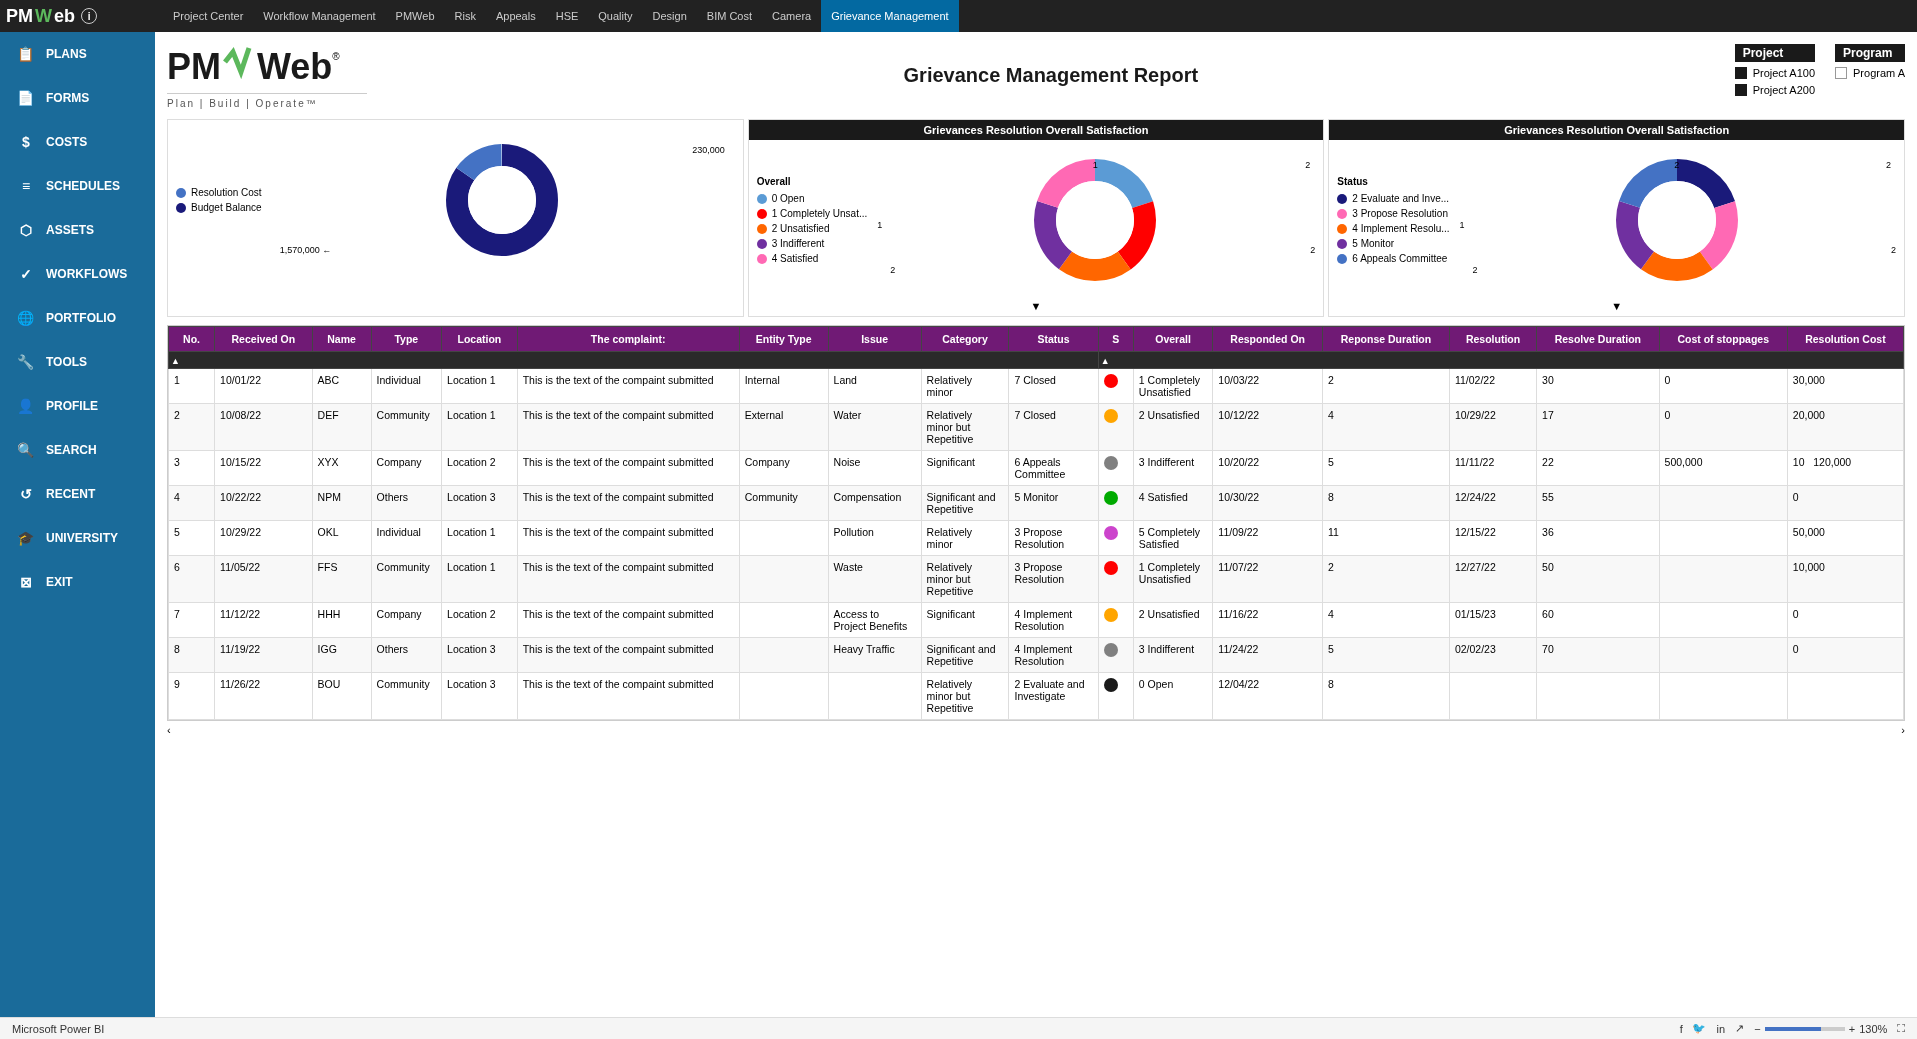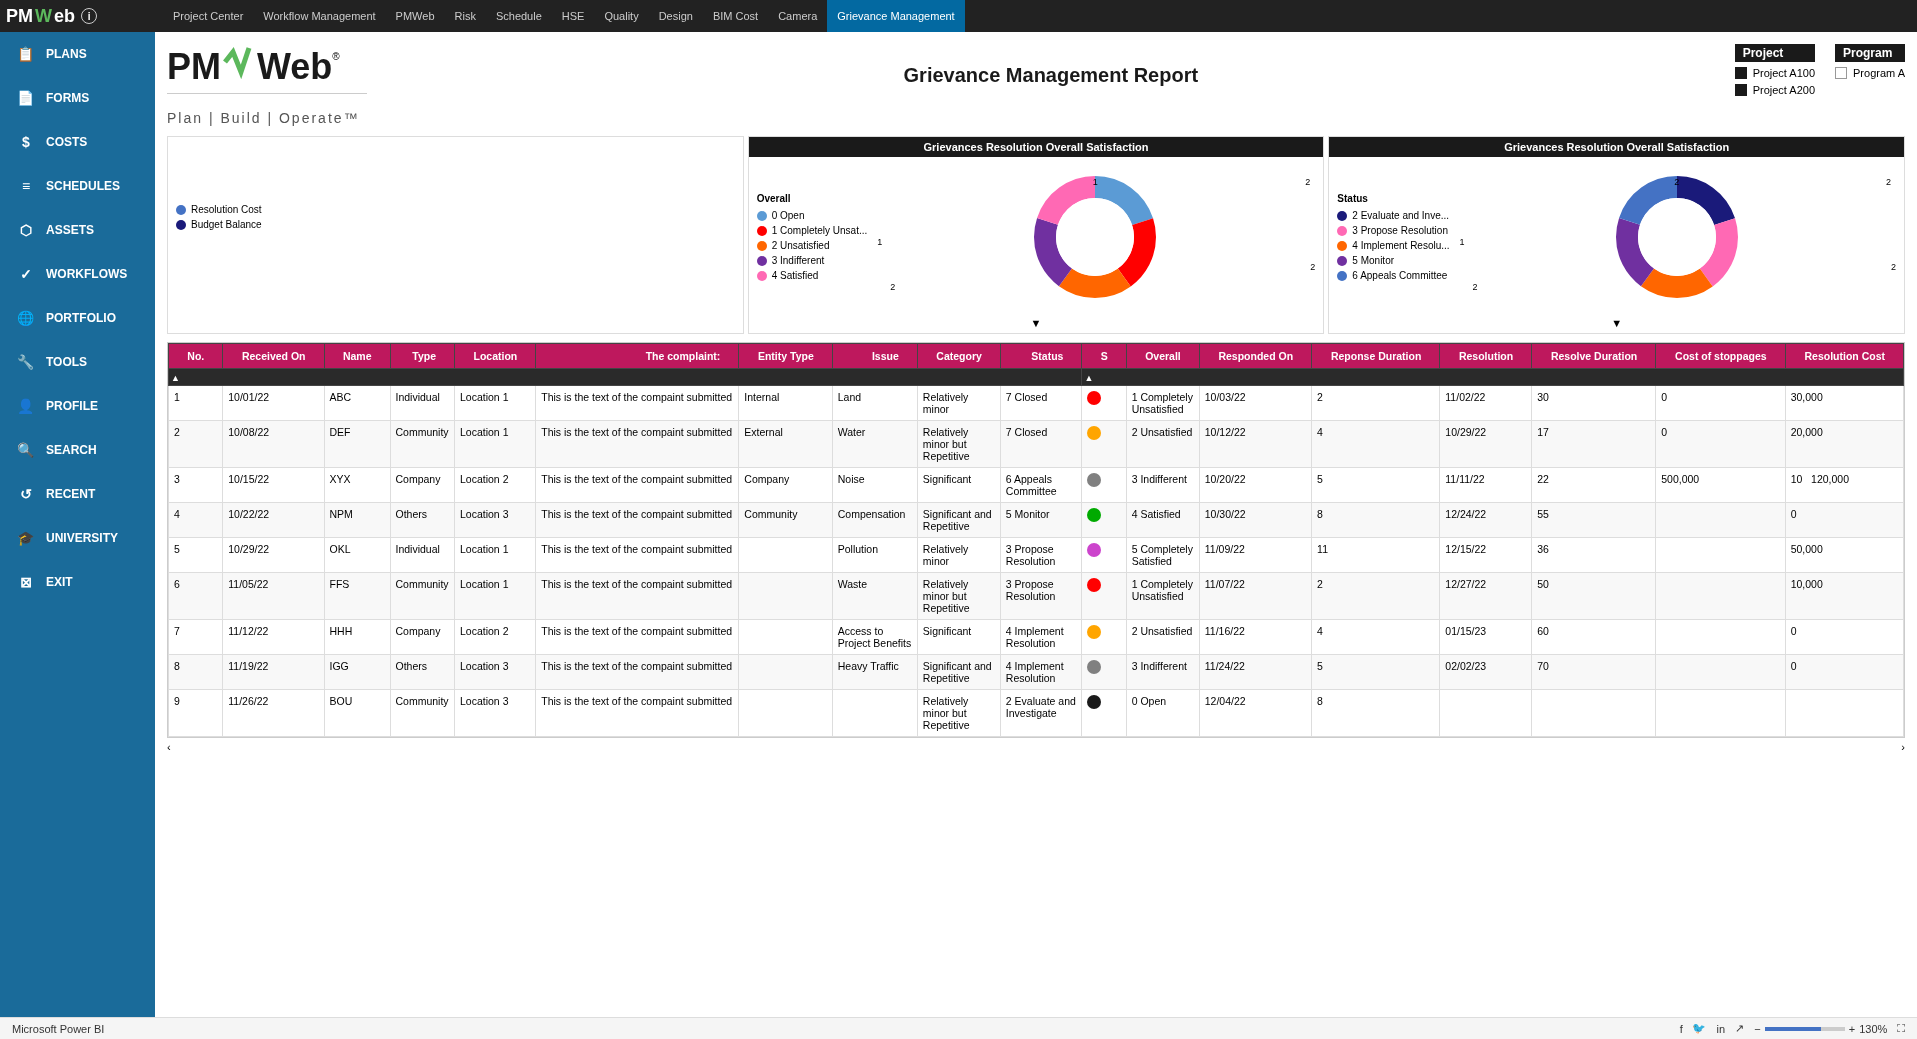--- a/index.html
+++ b/index.html
@@ -153,24 +153,24 @@
     .data-table-container {
       overflow-x: auto;
       border: 1px solid #ccc;
     }
     .data-table {
       width: 100%;
       border-collapse: collapse;
       font-size: 10.5px;
     }
     .data-table th {
-      background: #be185d;
+      background: #701a75;
       color: white;
-      padding: 6px 18px;
-      text-align: right;
+      padding: 6px 12px;
+      text-align: center;
       border: 1px solid #444;
       white-space: nowrap;
     }
     .data-table td {
       padding: 5px 5px;
       border: 1px solid #ddd;
       vertical-align: top;
     }
     .data-table tr:nth-child(even) { background: #f8f8f8; }
     .status-dot {
@@ -223,21 +223,21 @@
       <span style="color:#5cb85c;font-weight:bold;font-size:18px;">W</span>
       <span style="color:white;font-weight:bold;font-size:18px;">eb</span>
     </div>
     <div class="info-icon">i</div>
   </div>
   <div id="top-nav-items" style="display:flex;flex:1;">
       <div class="nav-item">Project Center</div>
       <div class="nav-item">Workflow Management</div>
       <div class="nav-item">PMWeb</div>
       <div class="nav-item">Risk</div>
-      <div class="nav-item">Schedule</div>
+      <div class="nav-item">Appeals</div>
       <div class="nav-item">HSE</div>
       <div class="nav-item">Quality</div>
       <div class="nav-item">Design</div>
       <div class="nav-item">BIM Cost</div>
       <div class="nav-item">Camera</div>
       <div class="nav-item active">Grievance Management</div>
     </div>
 </div>
 
 <div class="main-layout">
@@ -307,21 +307,21 @@
         <div style="display:flex;align-items:center;gap:0px;margin-bottom:4px;">
           <span style="font-size:36px;font-weight:bold;color:#1a1a1a;">PM</span>
           <span style="font-size:36px;font-weight:bold;color:#5cb85c;position:relative;">
             <svg width="36" height="36" viewBox="0 0 36 36">
                 <path d="M4 18 L12 8 L20 28 L28 4" stroke="#5cb85c" stroke-width="5" fill="none"></path>
               </svg>
           </span>
           <span style="font-size:36px;font-weight:bold;color:#1a1a1a;">Web</span>
           <sup style="font-size:10px;margin-top:-20px;">®</sup>
         </div>
-        <div style="font-size:14px;color:#555;border-top:1px solid #ccc;padding-top:16px;letter-spacing:2px;">Plan | Build | Operate™</div>
+        <div style="font-size:10px;color:#555;border-top:1px solid #ccc;padding-top:4px;letter-spacing:2px;">Plan | Build | Operate™</div>
       </div>
 
       <div class="report-title-area">
         <div class="report-title">Grievance Management Report</div>
       </div>
 
       <div style="display:flex;gap:20px;">
         <div class="filter-group">
           <div class="filter-title">Project</div>
           <div class="filter-item">
@@ -348,20 +348,33 @@
       <div class="chart-panel">
         <div class="chart-body">
           <div class="chart-legend">
             <div class="legend-item">
               <div class="legend-dot" style="background:#4472C4;"></div>
               <span>Resolution Cost</span>
             </div>
             <div class="legend-item">
               <div class="legend-dot" style="background:#1a1a7a;"></div>
               <span>Budget Balance</span>
+            </div>
+          </div>
+          <div class="donut-container">
+            <div style="font-size:9px;position:absolute;top:5px;right:10px;">230,000</div>
+            <svg width="120" height="120" viewBox="0 0 120 120" class="donut">
+
+              <circle cx="60" cy="60" r="45" fill="none" stroke="#1a1a7a" stroke-width="22" stroke-dasharray="239.4 283" stroke-dashoffset="0" transform="rotate(-90 60 60)"></circle>
+
+              <circle cx="60" cy="60" r="45" fill="none" stroke="#4472C4" stroke-width="22" stroke-dasharray="42.4 283" stroke-dashoffset="-239.4" transform="rotate(-90 60 60)"></circle>
+              <circle cx="60" cy="60" r="34" fill="white"></circle>
+            </svg>
+            <div style="font-size:9px;position:absolute;bottom:5px;left:10px;">
+              <span>1,570,000</span> ←
             </div>
           </div>
         </div>
       </div>
 
       <div class="chart-panel">
         <div class="chart-header">Grievances Resolution Overall Satisfaction</div>
         <div class="chart-body">
           <div style="display:flex;flex-direction:column;gap:2px;">
             <div style="font-weight:bold;font-size:10px;margin-bottom:4px;">Overall</div>

